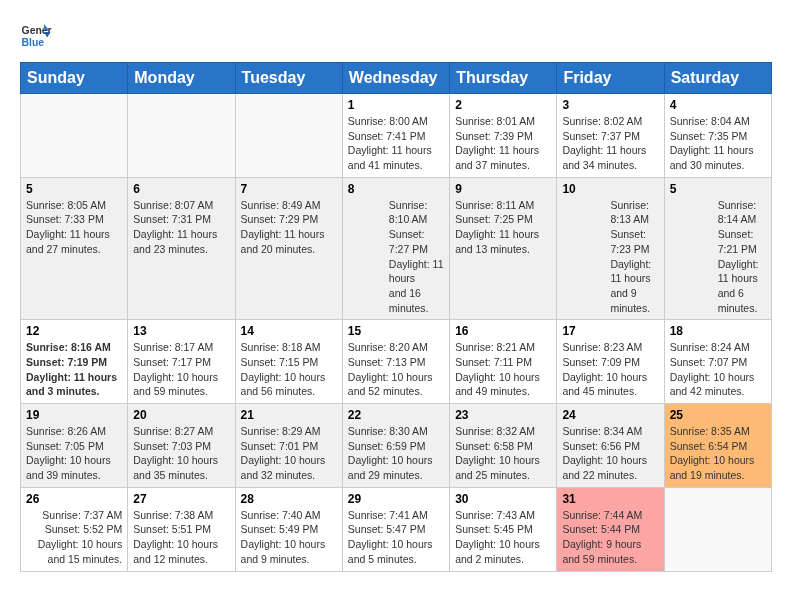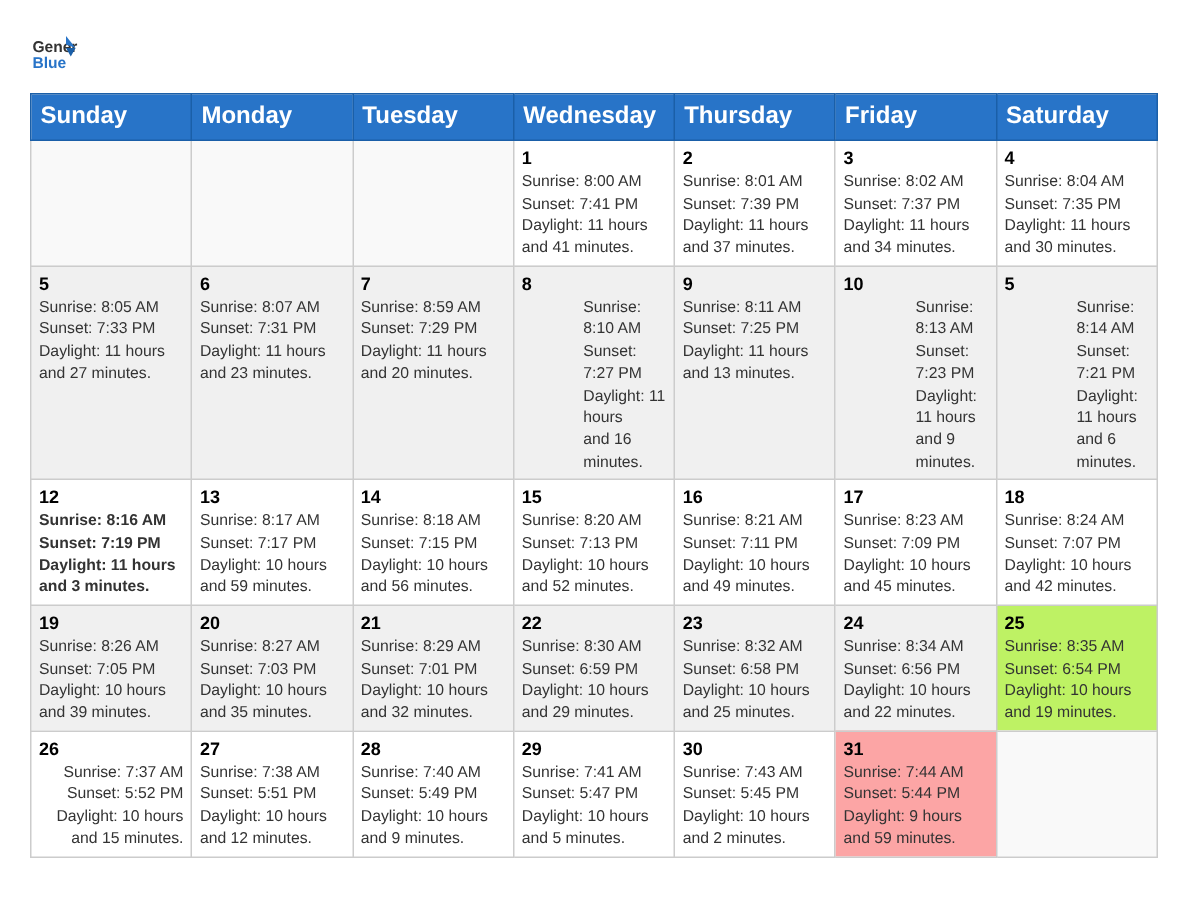--- a/index.html
+++ b/index.html
@@ -150,21 +150,21 @@
         </td>
         <td style="background: rgb(240, 240, 240);">
           <div class="day-num">6</div>
           <div class="day-info" style="white-space: pre-line;">Sunrise: 8:07 AM
 Sunset: 7:31 PM
 Daylight: 11 hours
 and 23 minutes.</div>
         </td>
         <td style="background: rgb(240, 240, 240);">
           <div class="day-num">7</div>
-          <div class="day-info" style="white-space: pre-line;">Sunrise: 8:59 AM
+          <div class="day-info" style="white-space: pre-line;">Sunrise: 8:49 AM
 Sunset: 7:29 PM
 Daylight: 11 hours
 and 20 minutes.</div>
         </td>
         <td style="background: rgb(240, 240, 240);">
           <div class="day-num">8</div>
           <div class="day-info" style="white-space: pre-line; margin-left: 41px;">Sunrise: 8:10 AM
 Sunset: 7:27 PM
 Daylight: 11 hours
 and 16 minutes.</div>
@@ -278,21 +278,21 @@
 Daylight: 10 hours
 and 25 minutes.</div>
         </td>
         <td style="background: rgb(240, 240, 240);">
           <div class="day-num">24</div>
           <div class="day-info" style="white-space: pre-line;">Sunrise: 8:34 AM
 Sunset: 6:56 PM
 Daylight: 10 hours
 and 22 minutes.</div>
         </td>
-        <td style="background: #bef264;">
+        <td style="background: #fdba74;">
           <div class="day-num">25</div>
           <div class="day-info" style="white-space: pre-line;">Sunrise: 8:35 AM
 Sunset: 6:54 PM
 Daylight: 10 hours
 and 19 minutes.</div>
         </td>
       </tr>
       <tr>
         <td style="background: rgb(255, 255, 255);">
           <div class="day-num">26</div>

